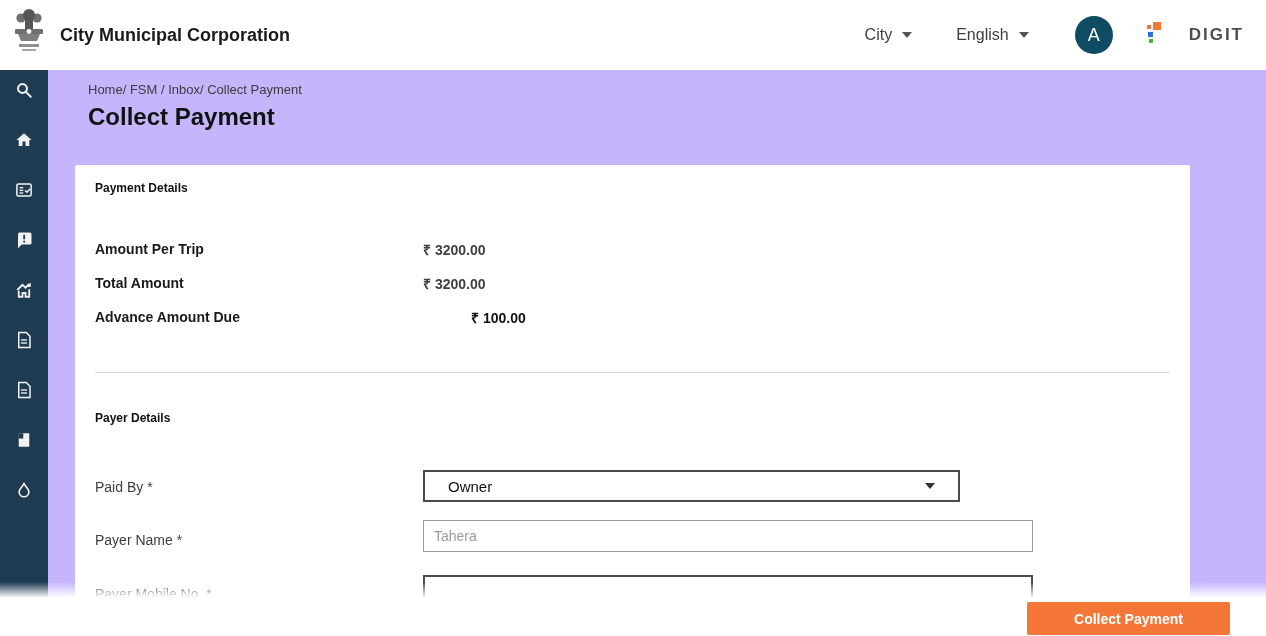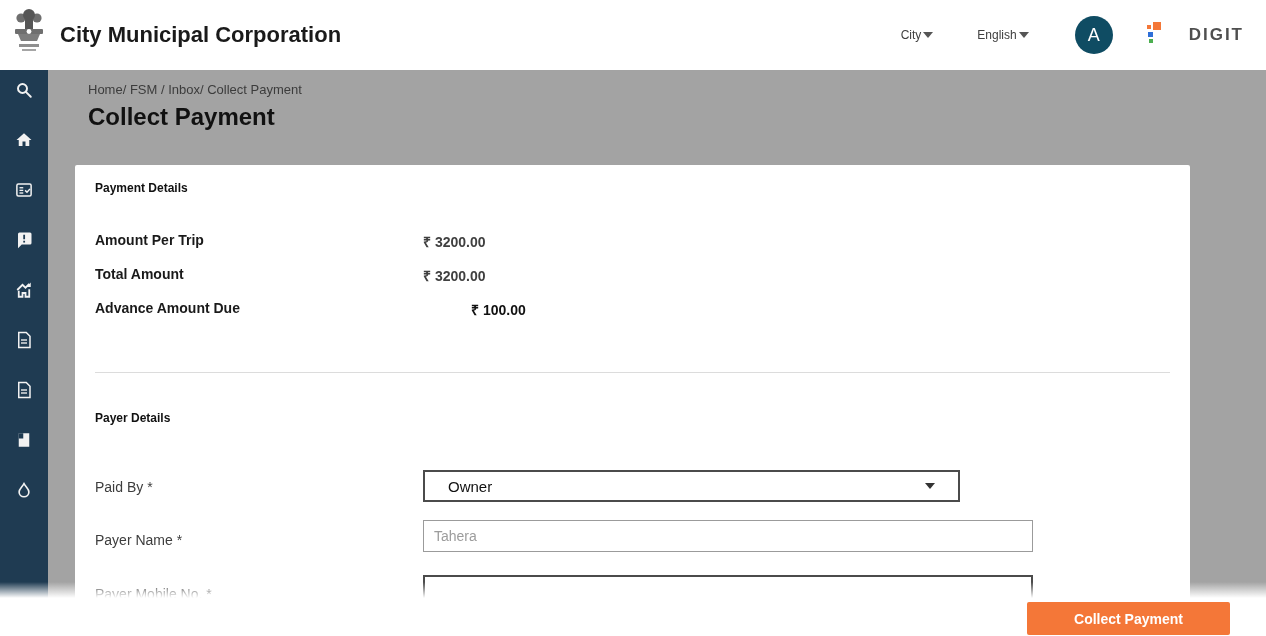--- a/index.html
+++ b/index.html
@@ -10,23 +10,23 @@
     font-family:"Liberation Sans", sans-serif;
     color:#1a1a1a;
   }
   
   .header {
     position:absolute; top:0; left:0; right:0; height:70px;
     background:#fff; z-index:30;
     display:flex; align-items:center; padding:0 22px 0 12px;
   }
   .brand-left { display:flex; align-items:center; gap:14px; }
-  .app-title { font-size:22px; font-weight:700; color:#1a1a1a; }
+  .app-title { font-size:18px; font-weight:700; color:#1a1a1a; }
   .header-right { margin-left:auto; display:flex; align-items:center; }
-  .hdr-dd { display:flex; align-items:center; gap:2px; font-size:12px; color:#404040; cursor:pointer; }
+  .hdr-dd { display:flex; align-items:center; gap:10px; font-size:16px; color:#404040; cursor:pointer; }
   .hdr-dd + .hdr-dd { margin-left:44px;justify-content:center; }
   .caret-down {
     width:0; height:0; border-left:5px solid transparent;
     border-right:5px solid transparent; border-top:6px solid #555;
   }
   .avatar {
     width:38px; height:38px; border-radius:50%; background:#0f4c63;
     color:#fff; font-size:18px; display:flex; align-items:center; justify-content:center;
     margin-left:46px; cursor:pointer;
   }
@@ -34,32 +34,32 @@
   .digit-text { font-size:17px; font-weight:700; letter-spacing:2px; color:#4f4f4f;margin-left:20px; }
   
   .sidebar {
     position:absolute; top:70px; left:0; width:48px; bottom:38px;
     background:#1f3b52; z-index:20;
     display:flex; flex-direction:column; align-items:center;
     padding-top:11px; gap:32px;
   }
   .side-icon { width:18px; height:18px; display:flex; align-items:center; justify-content:center; cursor:pointer; }
   
-  .main { position:absolute; top:70px; left:48px; right:0; bottom:0; background:#a3a3a3; }
+  .main { position:absolute; top:70px; left:48px; right:0; bottom:0; background:#c4b5fd; }
   .breadcrumb { position:absolute; top:12px; left:40px; font-size:13px; color:#3c3c3c; }
   .page-title { position:absolute; top:33px; left:40px; font-size:24px; font-weight:700; color:#111; }
   .card {
     position:absolute; left:27px; top:95px; width:1115px; height:480px;
     background:#fff; border-radius:2px;
   }
   .sec-heading { position:absolute; left:20px; font-size:12px; font-weight:700; color:#111; }
   .h-payment { top:16px; }
   .h-payer { top:246px; }
   .pd-rows { position:absolute; top:67px; left:20px; right:20px; }
-  .pd-row { display:flex; height:34px; }
+  .pd-row { display:flex; height:34px; align-items:center; }
   .pd-label { width:328px; font-size:14px; font-weight:700; color:#1a1a1a; }
   .pd-value { font-size:14px; color:#404040;font-weight:bold; }
   .pd-value.bold { font-weight:700; color:#111;margin-left:48px; }
   .divider { position:absolute; top:207px; left:20px; right:20px; height:1px; background:#dcdcdc; }
   .f-label { position:absolute; left:20px; font-size:14px; color:#3d3d3d; }
   .lbl-paidby { top:314px; }
   .lbl-payername { top:367px; }
   .lbl-payermobile { top:421px; }
   .select-box {
     position:absolute; top:305px; left:348px; width:537px; height:32px;

